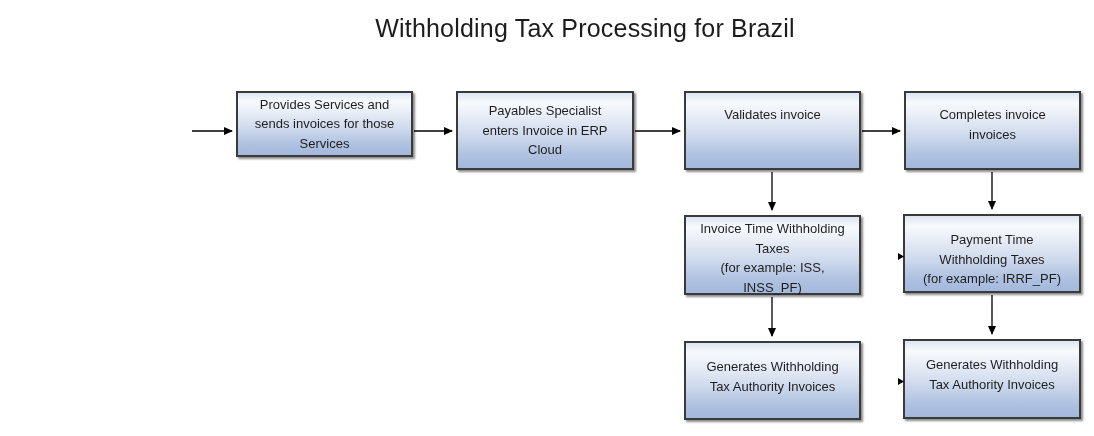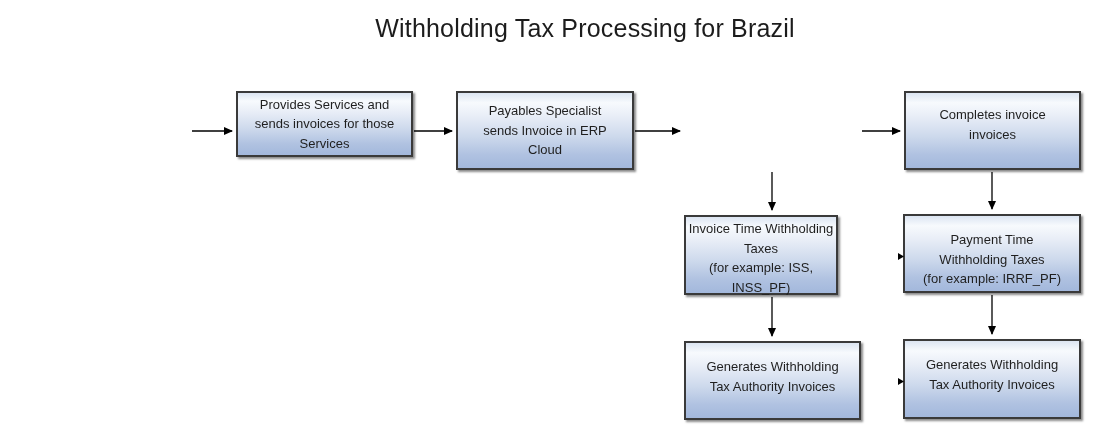--- a/index.html
+++ b/index.html
@@ -41,21 +41,21 @@
   .v-top-2{align-items:flex-start;padding-top:2px;}
   .v-top-3{align-items:flex-start;padding-top:14px;}
 
   
   #b1{left:14px;  top:91px; width:177px; height:79px;}
   #b2{left:236px; top:91px; width:177px; height:66px;}
   #b3{left:456px; top:91px; width:178px; height:79px;}
   #b4{left:684px; top:91px; width:177px; height:79px;}
   #b5{left:904px; top:91px; width:177px; height:79px;}
   
-  #b6{left:684px; top:215px; width:154px; height:80px;}
+  #b6{left:684px; top:215px; width:177px; height:80px;}
   #b7{left:903px; top:214px; width:178px; height:79px;}
   
   #b8{left:684px; top:341px; width:177px; height:79px;}
   #b9{left:903px; top:339px; width:178px; height:80px;}
 
   #connector-layer{
     position:absolute;
     left:0;top:0;width:1094px;height:436px;
     pointer-events:none;
   }
@@ -64,22 +64,23 @@
 <body>
 
 <div id="canvas">
 
   <div class="title">Withholding Tax Processing for Brazil</div>
 
   <div class="node v-center" id="b2"><span>Provides Services and
 sends invoices for those
 Services</span></div>
   <div class="node v-center" id="b3"><span>Payables Specialist
-sends Invoice in ERP
+enters Invoice in ERP
 Cloud</span></div>
+  <div class="node v-top-12" id="b4"><span>Validates invoice</span></div>
   <div class="node v-top-12" id="b5"><span>Completes invoice
 invoices</span></div>
 
   <div class="node v-top-2" id="b6"><span>Invoice Time Withholding
 Taxes
 (for example: ISS,
 INSS_PF)</span></div>
   <div class="node v-top-3" id="b7"><span>Payment Time
 Withholding Taxes
 (for example: IRRF_PF)</span></div>

